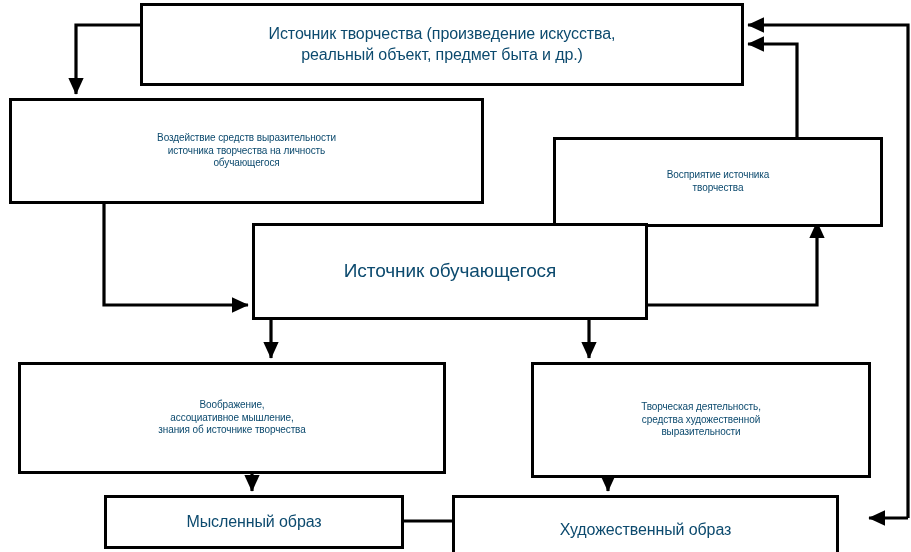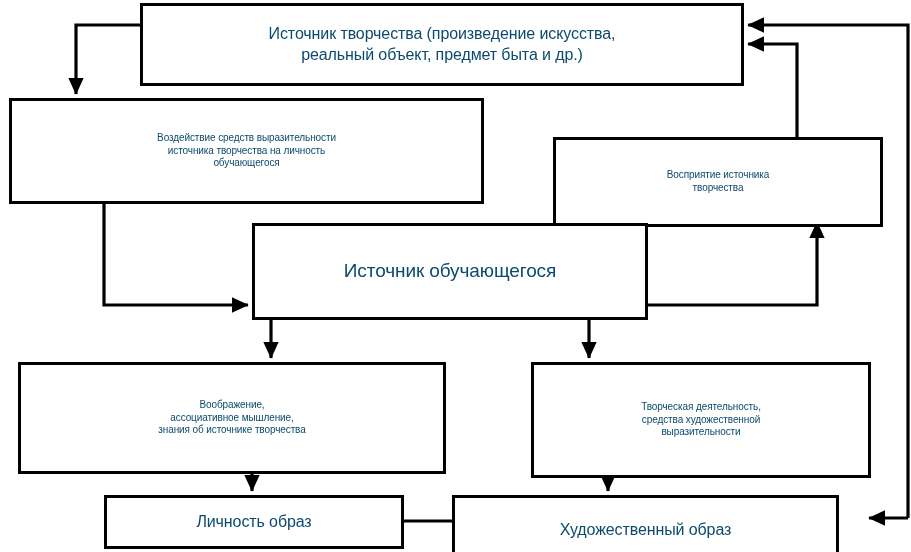--- a/index.html
+++ b/index.html
@@ -109,20 +109,20 @@
 знания об источнике творчества</span>
   </div>
 
   <div class="node" style="left:531px; top:362px; width:340px; height:116px;">
     <span class="txt s15">Творческая деятельность,
 средства художественной
 выразительности</span>
   </div>
 
   <div class="node" style="left:104px; top:495px; width:300px; height:54px;">
-    <span class="txt s16">Личность образ</span>
+    <span class="txt s16">Мысленный образ</span>
   </div>
 
   <div class="node" style="left:452px; top:495px; width:387px; height:71px;">
     <span class="txt s16">Художественный образ</span>
   </div>
 
 </div>
 
 </body></html>

